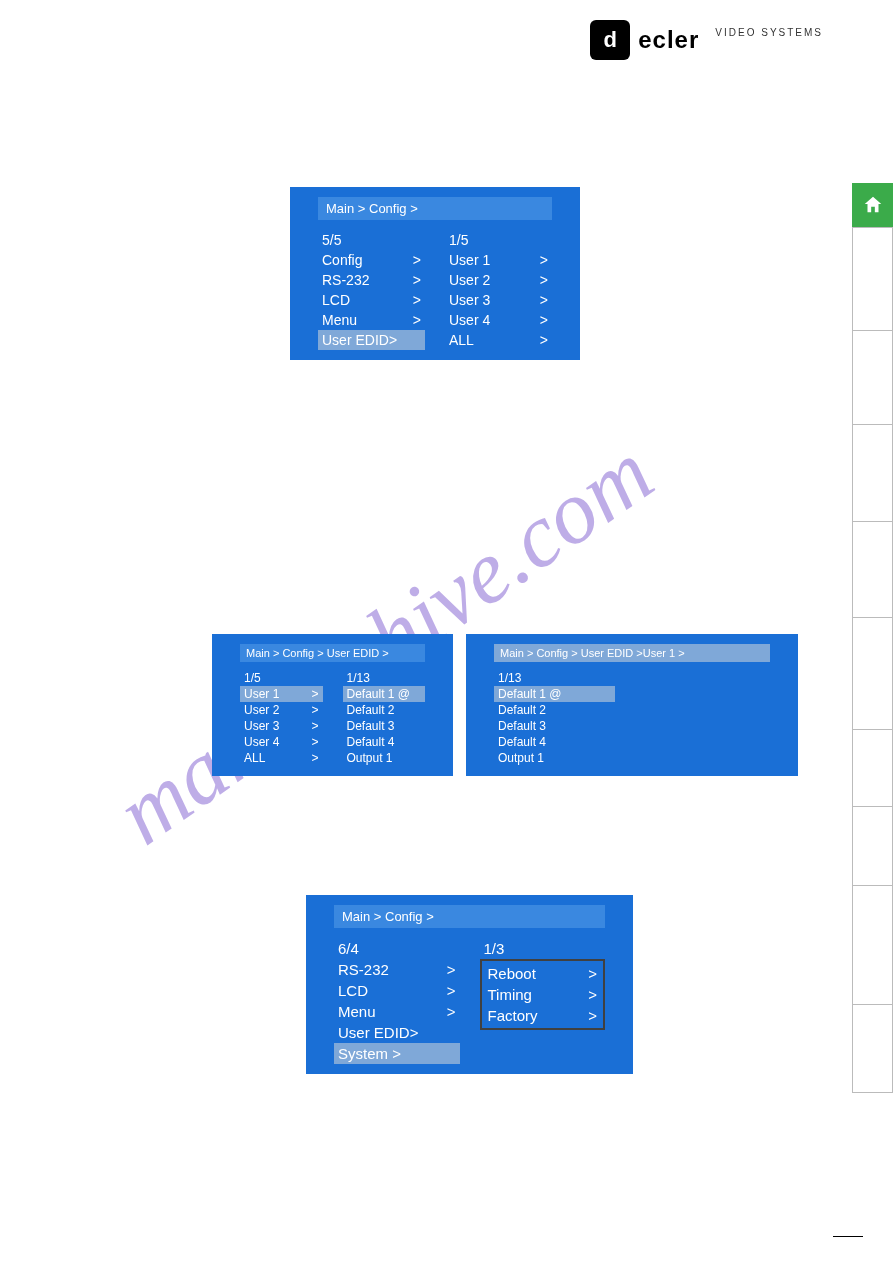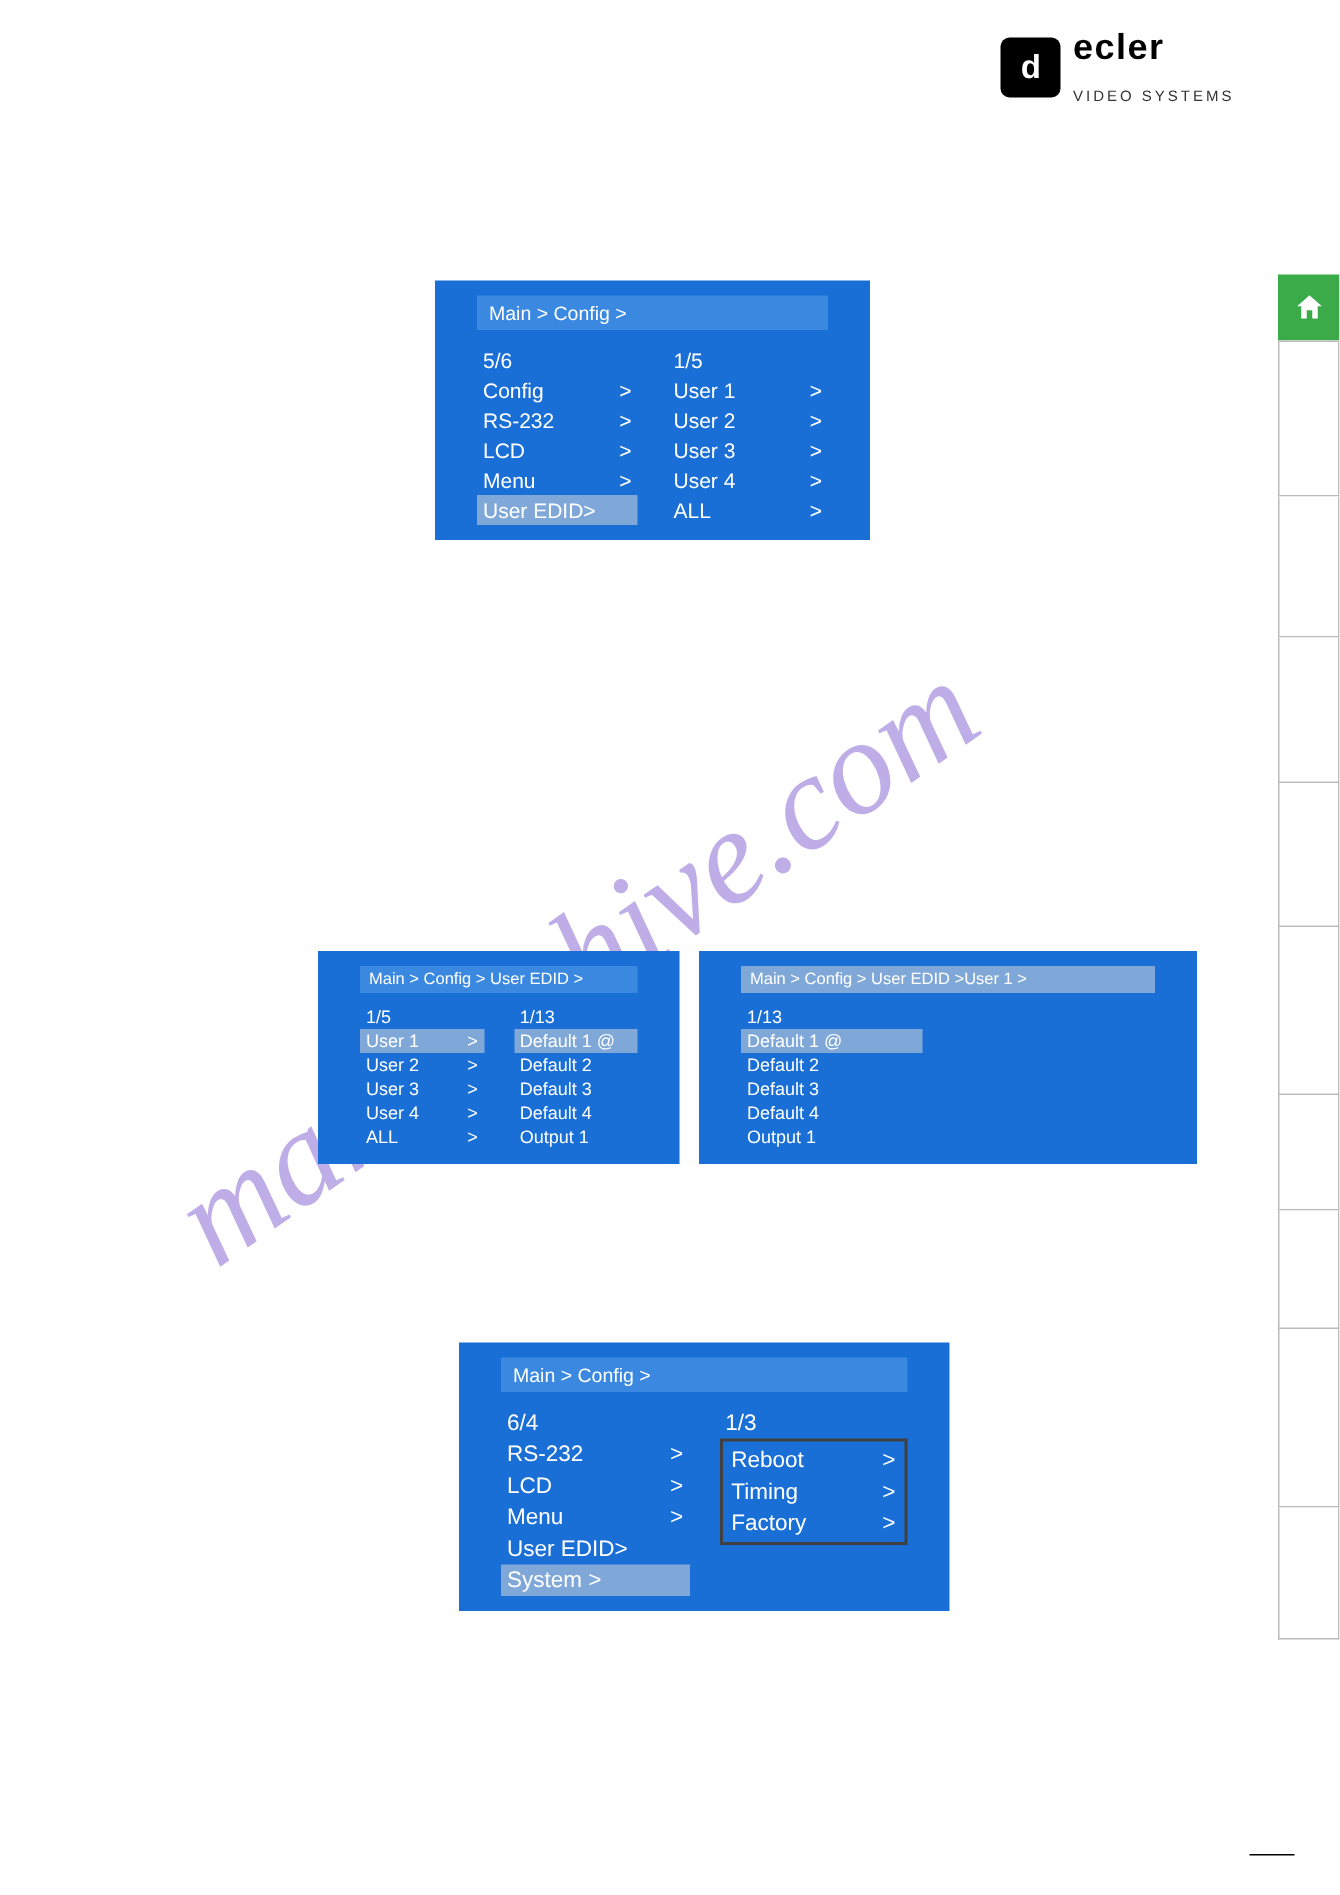--- a/index.html
+++ b/index.html
@@ -23,21 +23,21 @@
     height: 40px;
     background: #000;
     border-radius: 6px;
     display: flex;
     align-items: center;
     justify-content: center;
     color: #fff;
     font-weight: bold;
     font-size: 22px;
   }
-  .logo-text { display: flex; flex-direction: column; line-height: 1; gap: 16px; }
+  .logo-text { display: flex; flex-direction: row; line-height: 1; gap: 16px; }
   .logo-brand { font-size: 24px; font-weight: bold; letter-spacing: 1px; }
   .logo-sub { font-size: 10px; letter-spacing: 2px; color: #333; }
 
   .sidenav {
     position: absolute;
     right: 0;
     top: 183px;
     width: 41px;
     display: flex;
     flex-direction: column;
@@ -157,21 +157,21 @@
     </div>
 </div>
 
 <div class="watermark">manualshive.com</div>
 
 <div class="panel" id="panel1">
   <div class="crumb">Main   &gt;    Config   &gt;</div>
   <div class="cols">
     <div class="col">
       <div class="row">
-          <span>5/6</span>
+          <span>5/5</span>
         </div>
       <div id="p1-left">
           <div class="row">
             <span class="label">Config</span>
             <span class="arrow">&gt;</span>
           </div>
           <div class="row">
             <span class="label">RS-232</span>
             <span class="arrow">&gt;</span>
           </div>

